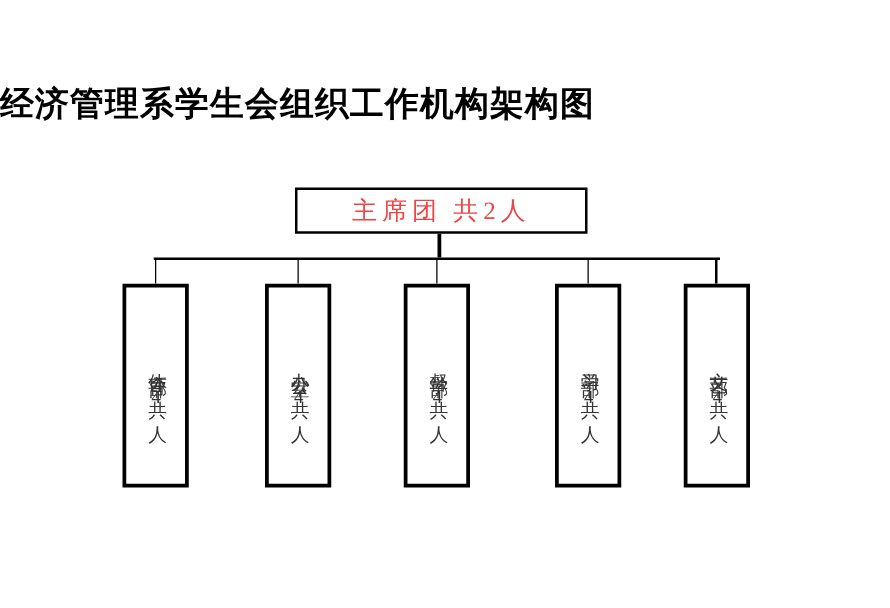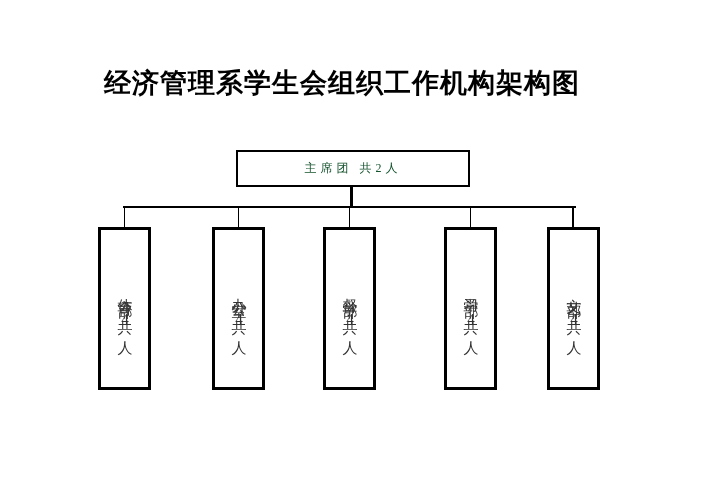--- a/index.html
+++ b/index.html
@@ -10,21 +10,21 @@
     height: 486px;
     background: #ffffff;
     overflow: hidden;
     font-family: "Liberation Serif", serif;
   }
   .title {
     position: absolute;
     top: 66px;
     left: 0;
     width: 580px;
-    text-align: right;
+    text-align: left;
     font-family: "Liberation Sans", sans-serif;
     font-weight: 700;
     font-size: 27px;
     line-height: 34px;
     letter-spacing: 1px;
     color: #000000;
     white-space: nowrap;
   }
   .root-box {
     position: absolute;
@@ -32,23 +32,23 @@
     top: 150px;
     width: 234px;
     height: 37px;
     border: 2px solid #000000;
     background: #ffffff;
     display: flex;
     align-items: center;
     justify-content: center;
   }
   .root-label {
-    font-size: 12px;
+    font-size: 20px;
     letter-spacing: 4px;
-    color: #14532d;
+    color: #ef4444;
     white-space: nowrap;
   }
   .line { position: absolute; background: #000000; }
   .root-drop   { left: 350px; top: 187px; width: 3px;  height: 19px; }
   .h-connector { left: 123px; top: 206px; width: 453px; height: 2px; }
   .drop   { top: 208px; width: 1px; height: 19px; }
   .drop-1 { left: 124px; }
   .drop-2 { left: 238px; }
   .drop-3 { left: 349px; }
   .drop-4 { left: 470px; }

